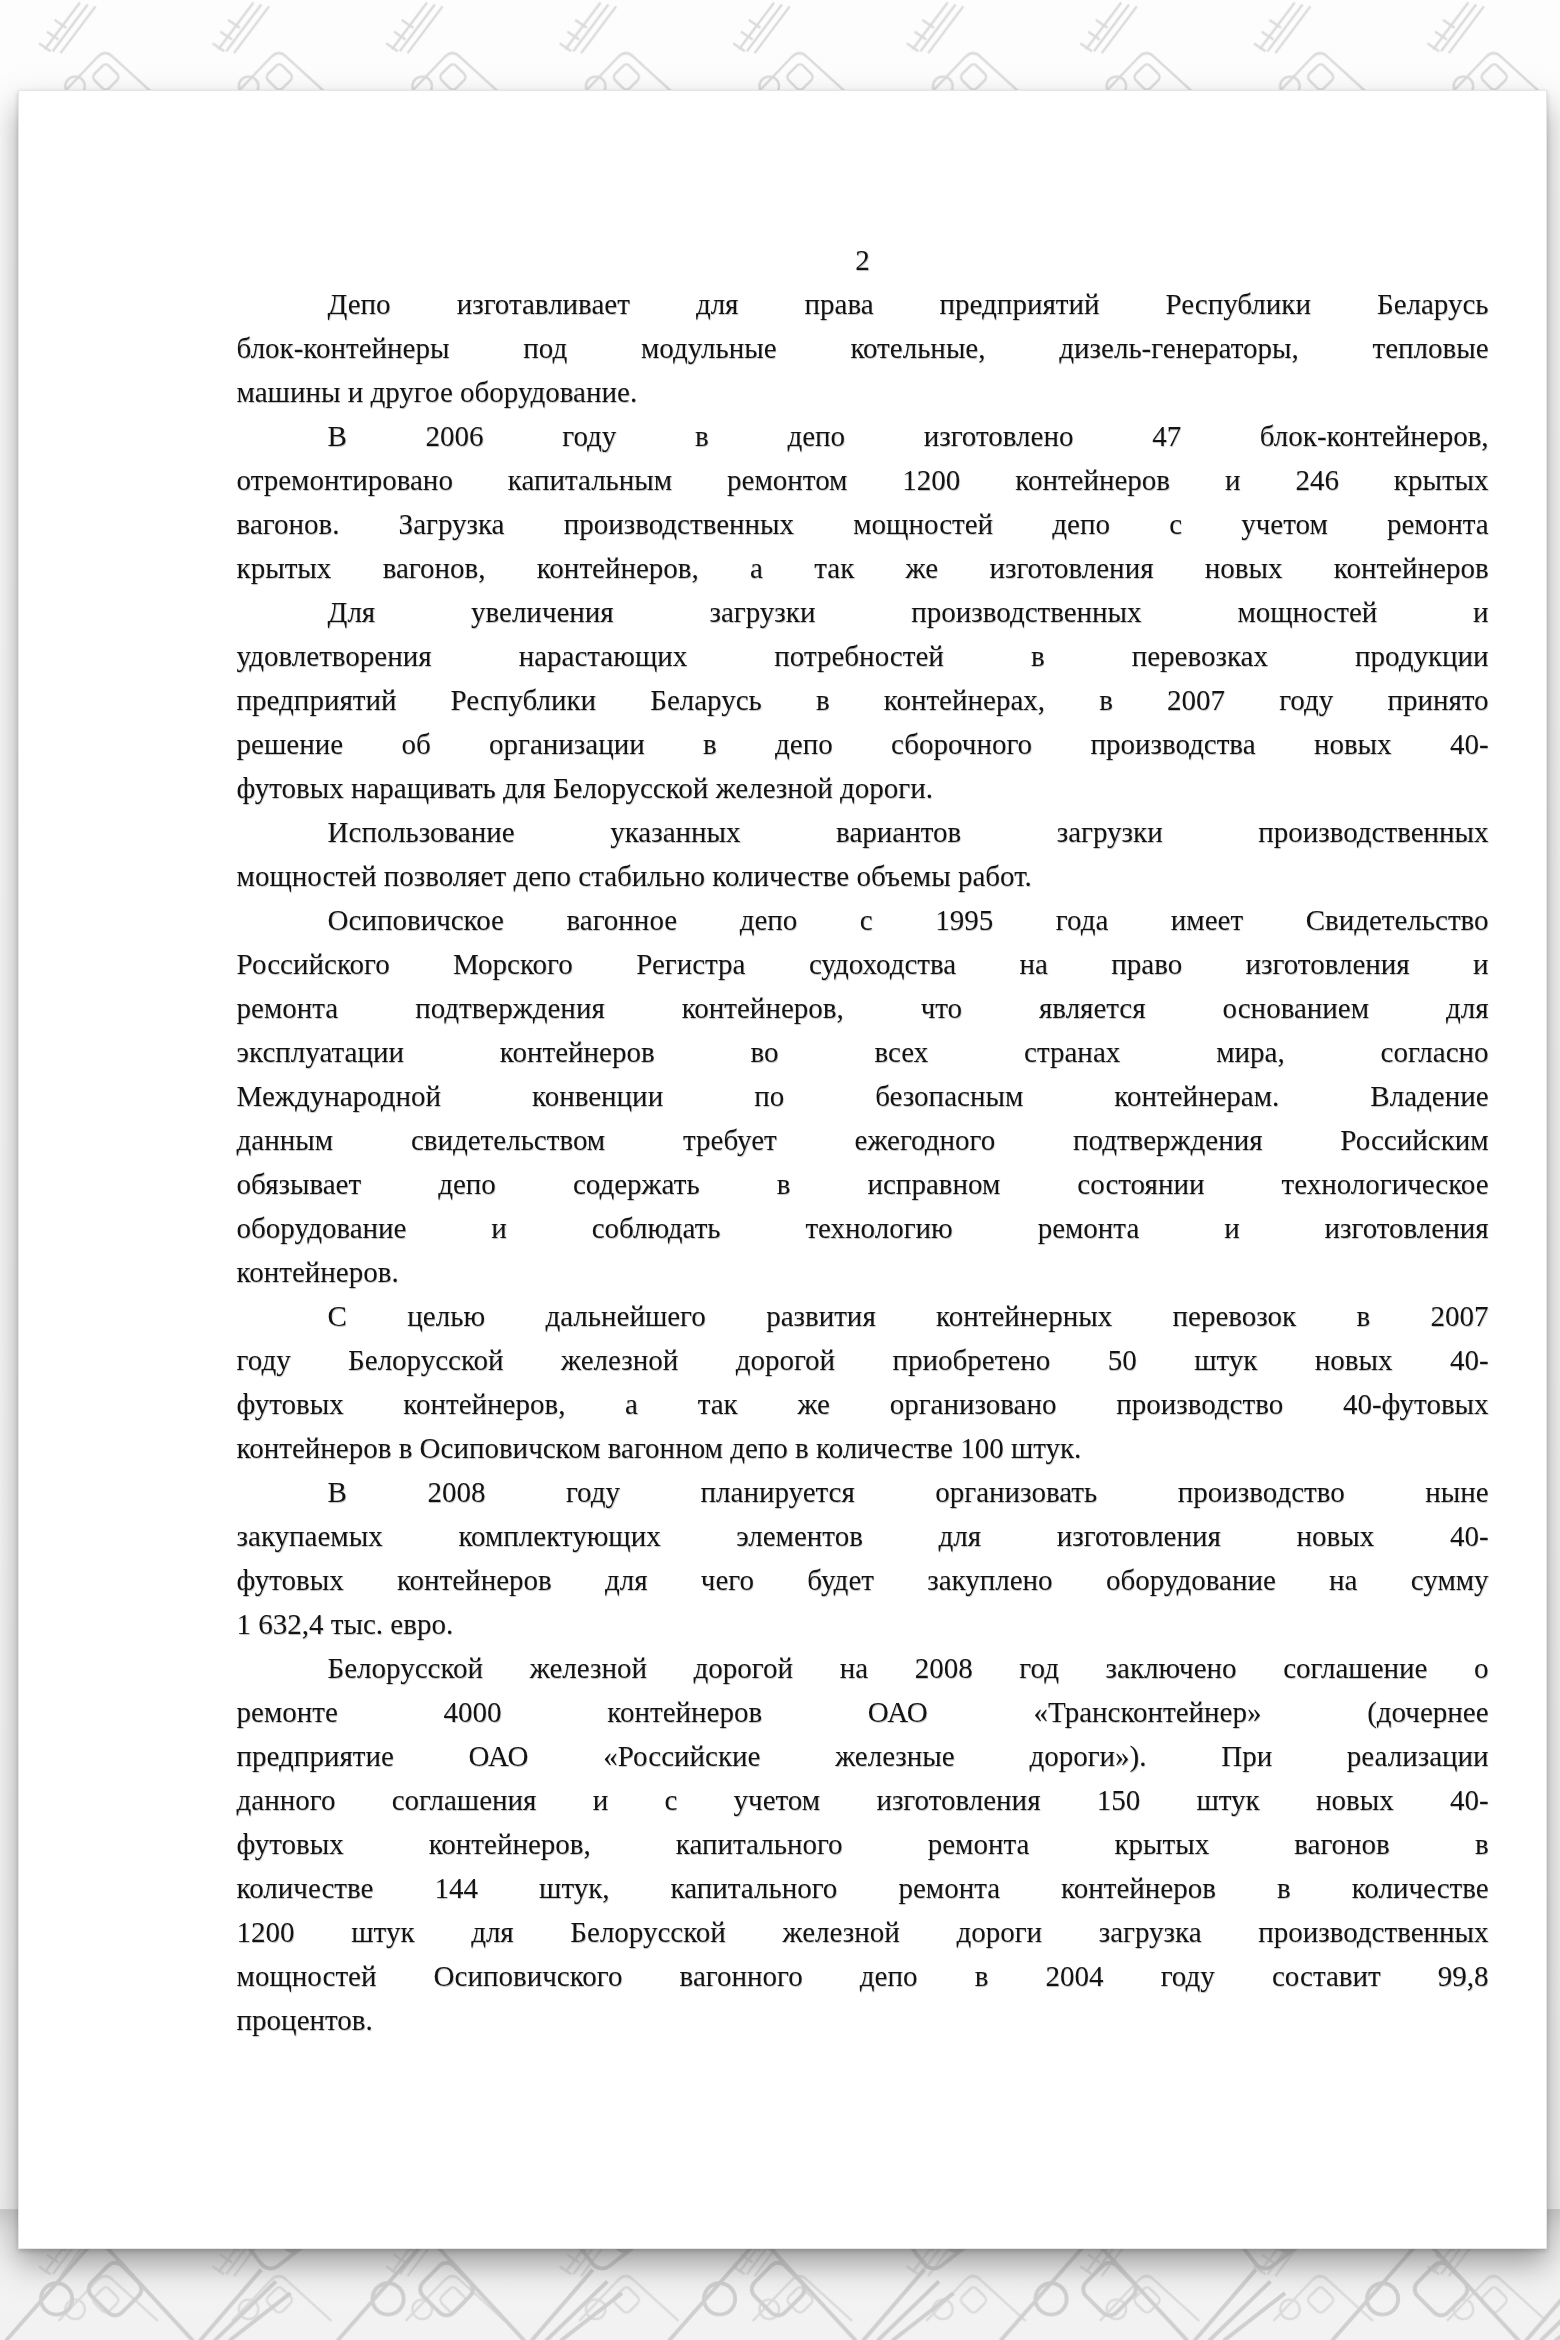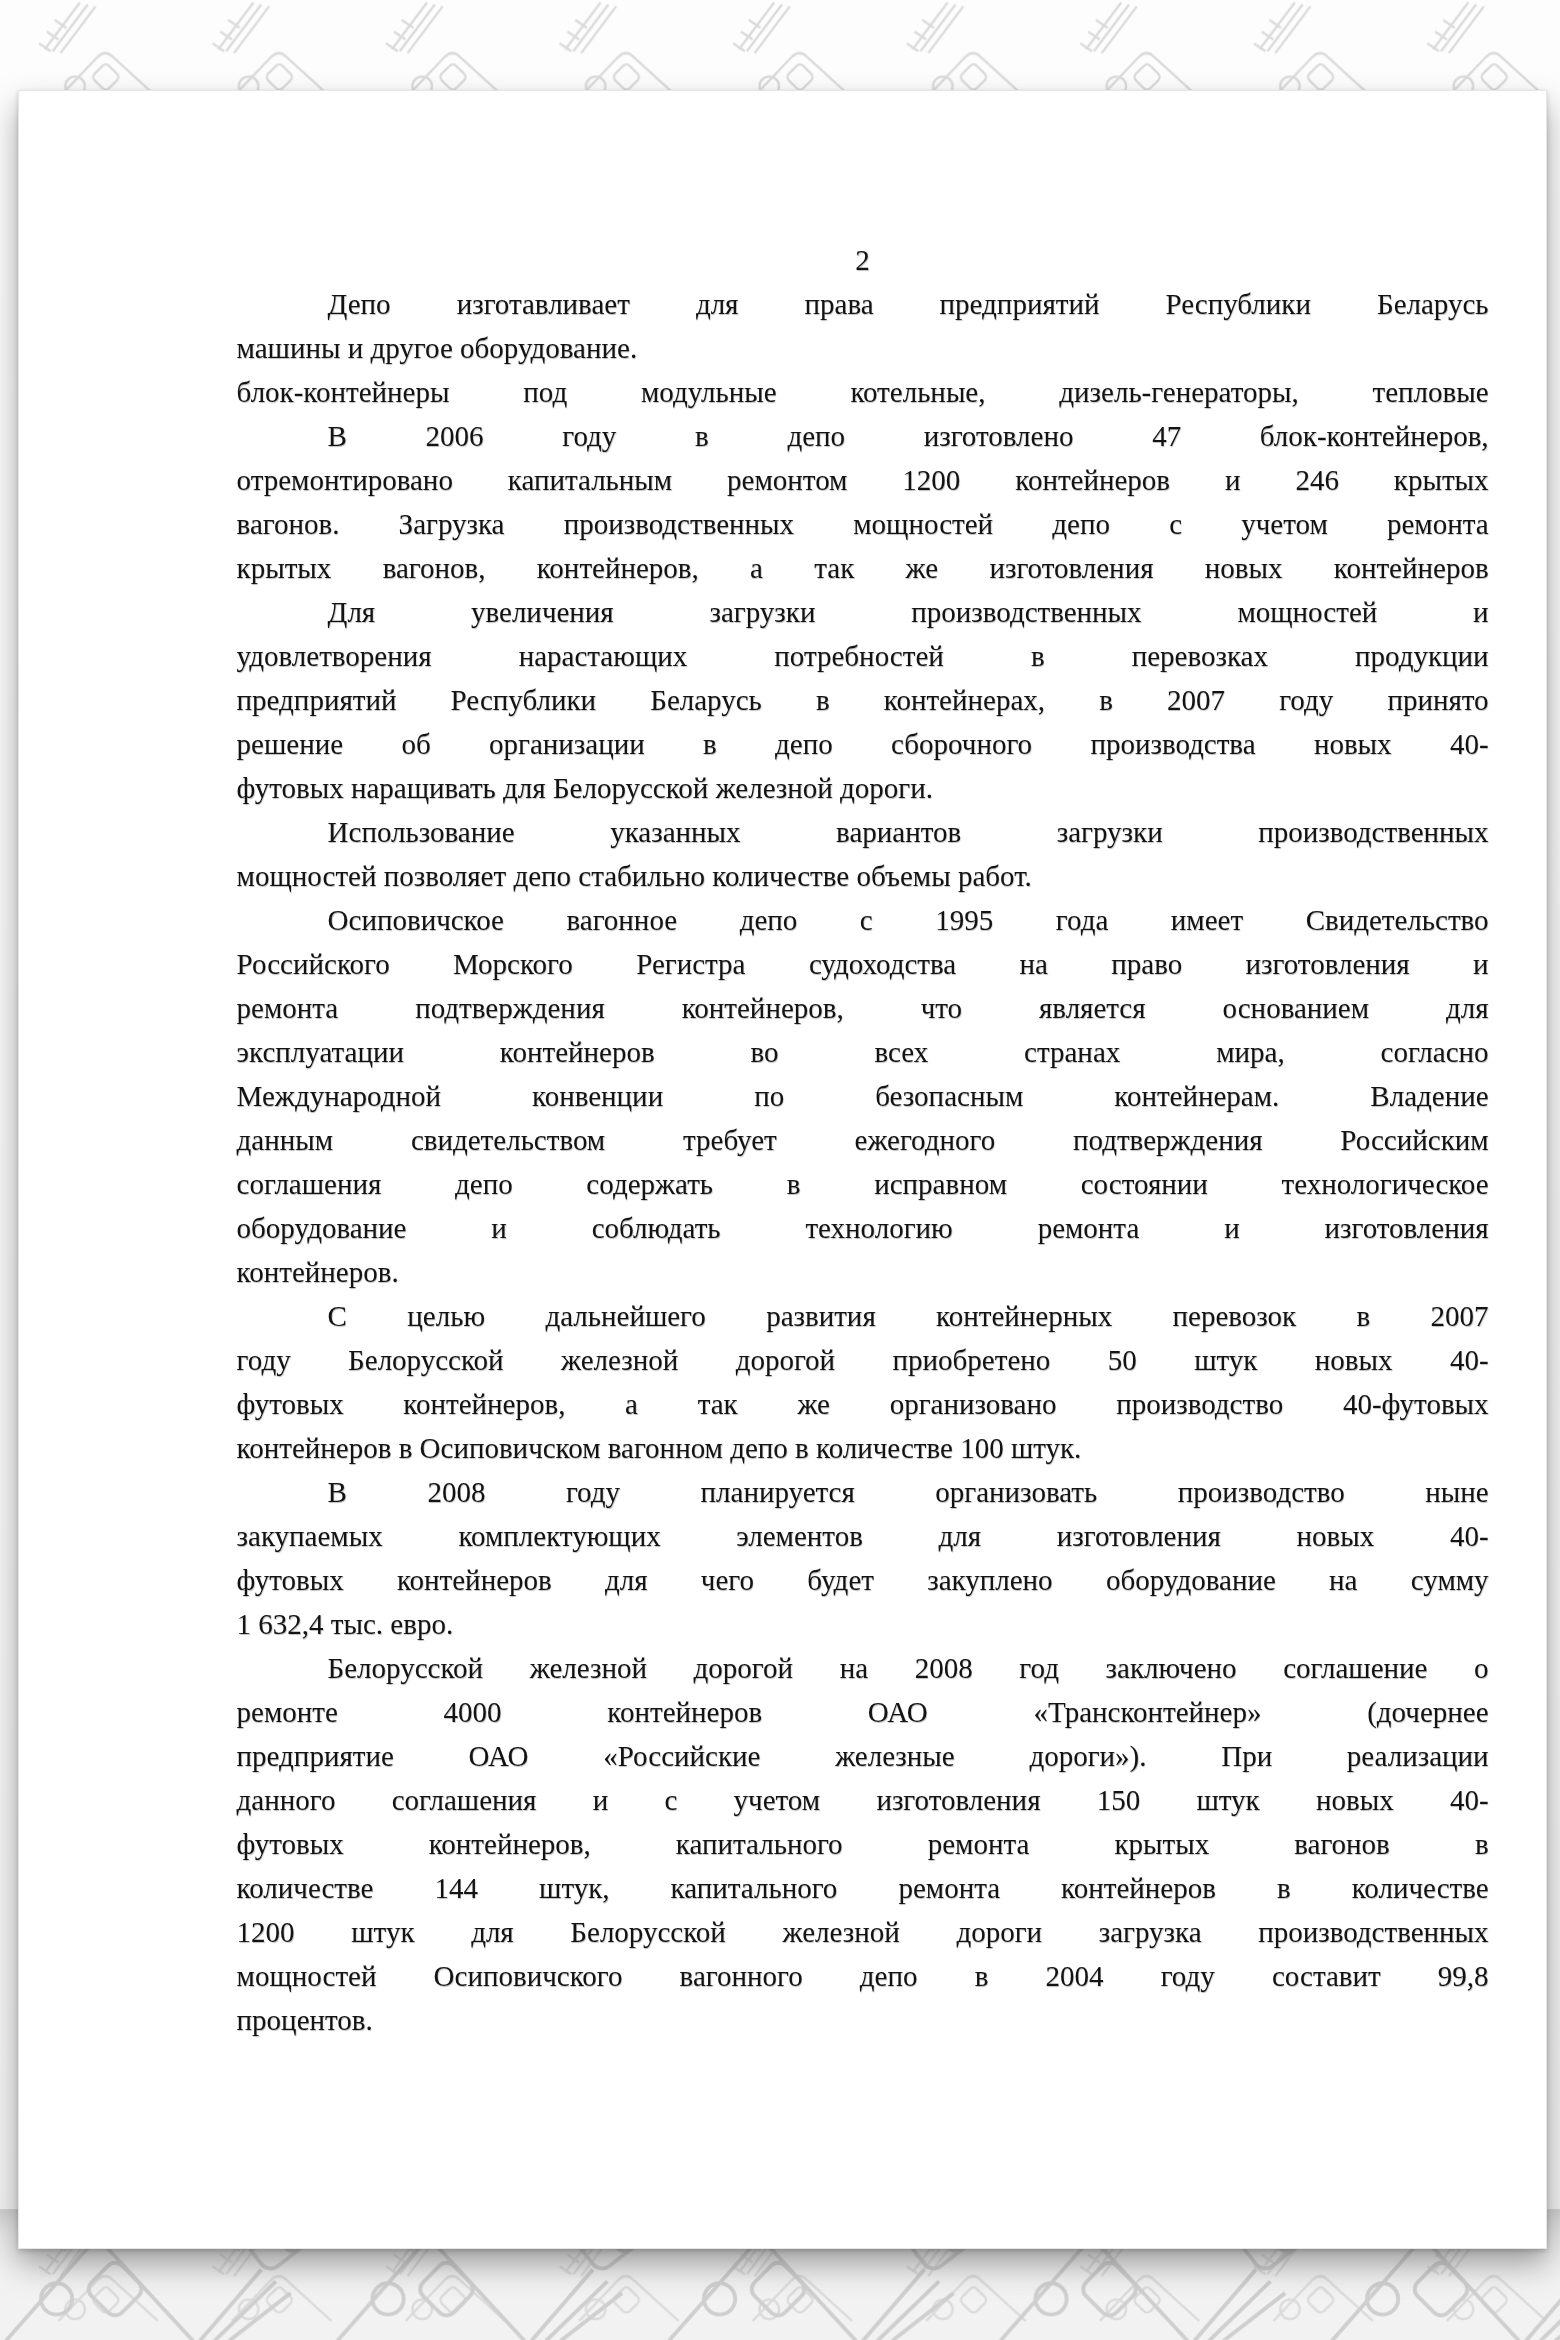--- a/index.html
+++ b/index.html
@@ -70,22 +70,22 @@
     <rect x="0" y="0" width="1600" height="135" fill="url(#ornB)"></rect>
     <rect x="0" y="0" width="1600" height="60" fill="url(#shade)"></rect>
   </svg>
 
   <div class="page">
     <div class="content">
       <div class="page-number">2</div>
       <div id="paragraphs">
           <p class="para">
             <span class="line first">Депо изготавливает для права предприятий Республики Беларусь</span>
+            <span class="line">блок-контейнеры под модульные котельные, дизель-генераторы, тепловые</span>
             <span class="line last">машины и другое оборудование.</span>
-            <span class="line">блок-контейнеры под модульные котельные, дизель-генераторы, тепловые</span>
           </p>
           <p class="para">
             <span class="line first">В 2006 году в депо изготовлено 47 блок-контейнеров,</span>
             <span class="line">отремонтировано капитальным ремонтом 1200 контейнеров и 246 крытых</span>
             <span class="line">вагонов. Загрузка производственных мощностей депо с учетом ремонта</span>
             <span class="line">крытых вагонов, контейнеров, а так же изготовления новых контейнеров</span>
           </p>
           <p class="para">
             <span class="line first">Для увеличения загрузки производственных мощностей и</span>
             <span class="line">удовлетворения нарастающих потребностей в перевозках продукции</span>
@@ -97,21 +97,21 @@
             <span class="line first">Использование указанных вариантов загрузки производственных</span>
             <span class="line last">мощностей позволяет депо стабильно количестве объемы работ.</span>
           </p>
           <p class="para">
             <span class="line first">Осиповичское вагонное депо с 1995 года имеет Свидетельство</span>
             <span class="line">Российского Морского Регистра судоходства на право изготовления и</span>
             <span class="line">ремонта подтверждения контейнеров, что является основанием для</span>
             <span class="line">эксплуатации контейнеров во всех странах мира, согласно</span>
             <span class="line">Международной конвенции по безопасным контейнерам. Владение</span>
             <span class="line">данным свидетельством требует ежегодного подтверждения Российским</span>
-            <span class="line">соглашения депо содержать в исправном состоянии технологическое</span>
+            <span class="line">обязывает депо содержать в исправном состоянии технологическое</span>
             <span class="line">оборудование и соблюдать технологию ремонта и изготовления</span>
             <span class="line last">контейнеров.</span>
           </p>
           <p class="para">
             <span class="line first">С целью дальнейшего развития контейнерных перевозок в 2007</span>
             <span class="line">году Белорусской железной дорогой приобретено 50 штук новых 40-</span>
             <span class="line">футовых контейнеров, а так же организовано производство 40-футовых</span>
             <span class="line last">контейнеров в Осиповичском вагонном депо в количестве 100 штук.</span>
           </p>
           <p class="para">

